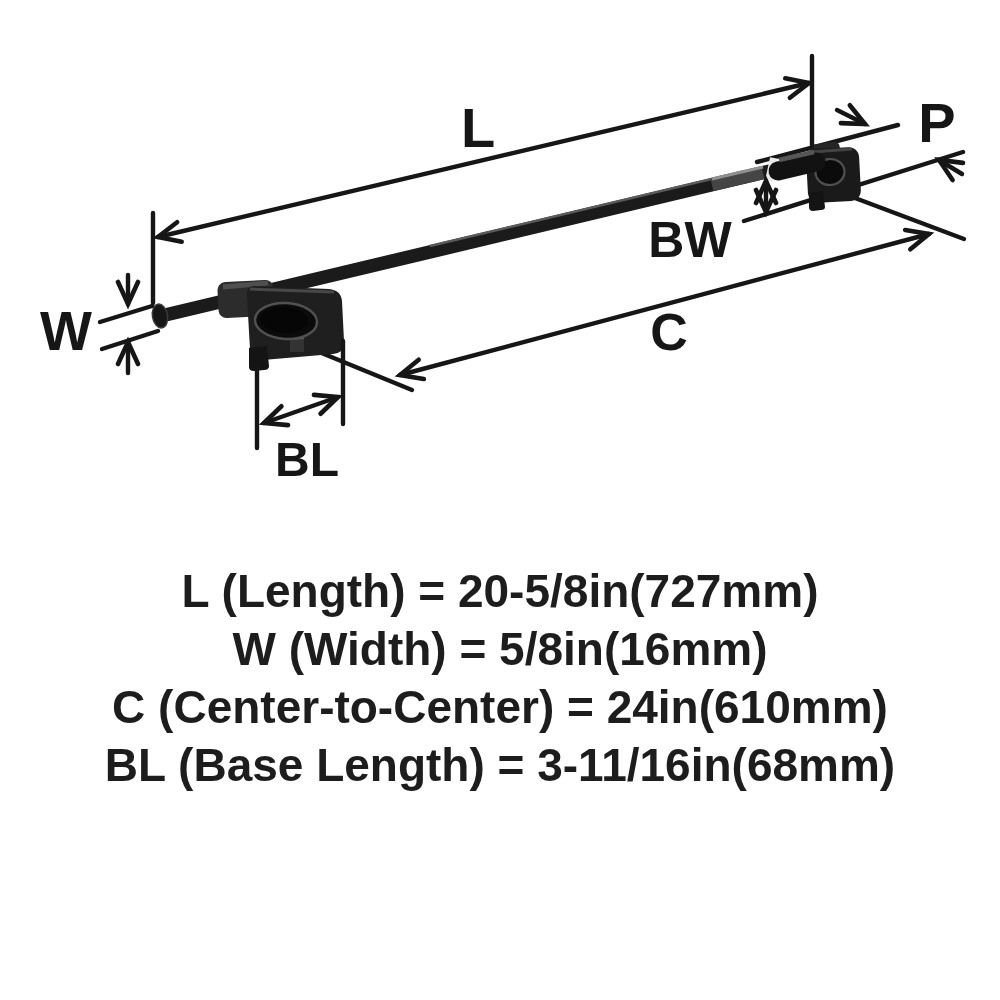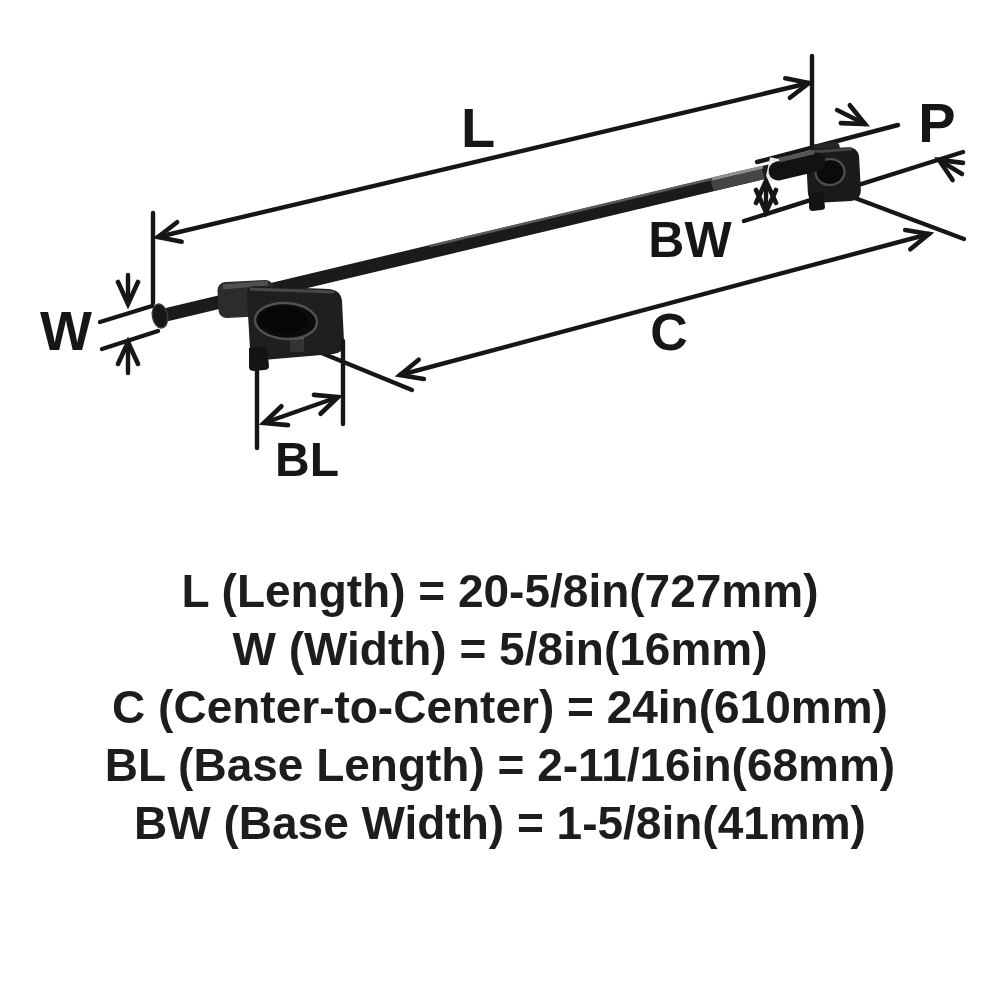--- a/index.html
+++ b/index.html
@@ -91,15 +91,14 @@
   <text class="dim-label" x="690" y="257" font-size="50" text-anchor="middle">BW</text>
   <text class="dim-label" x="669" y="350" font-size="52" text-anchor="middle">C</text>
   <text class="dim-label" x="66" y="350" font-size="55" text-anchor="middle">W</text>
   <text class="dim-label" x="307" y="476" font-size="48" text-anchor="middle">BL</text>
 </svg>
 
 <div id="specs">
   <div class="spec-line"><span class="seg-b">L</span><span class="seg-r"> (Length) </span><span class="seg-b">= 20-5/8in</span><span class="seg-r">(727mm)</span></div>
   <div class="spec-line"><span class="seg-b">W</span><span class="seg-r"> (Width) </span><span class="seg-b">= 5/8in</span><span class="seg-r">(16mm)</span></div>
   <div class="spec-line"><span class="seg-b">C</span><span class="seg-r"> (Center-to-Center) </span><span class="seg-b">= 24in</span><span class="seg-r">(610mm)</span></div>
-  <div class="spec-line"><span class="seg-b">BL</span><span class="seg-r"> (Base Length) </span><span class="seg-b">= 2-11/16in</span><span class="seg-r">(68mm)</span></div>
-  <div class="spec-line"><span class="seg-b">BW</span><span class="seg-r"> (Base Width) </span><span class="seg-b">= 1-5/8in</span><span class="seg-r">(41mm)</span></div>
+  <div class="spec-line"><span class="seg-b">BL</span><span class="seg-r"> (Base Length) </span><span class="seg-b">= 3-11/16in</span><span class="seg-r">(68mm)</span></div>
 </div>
 
 </body></html>

